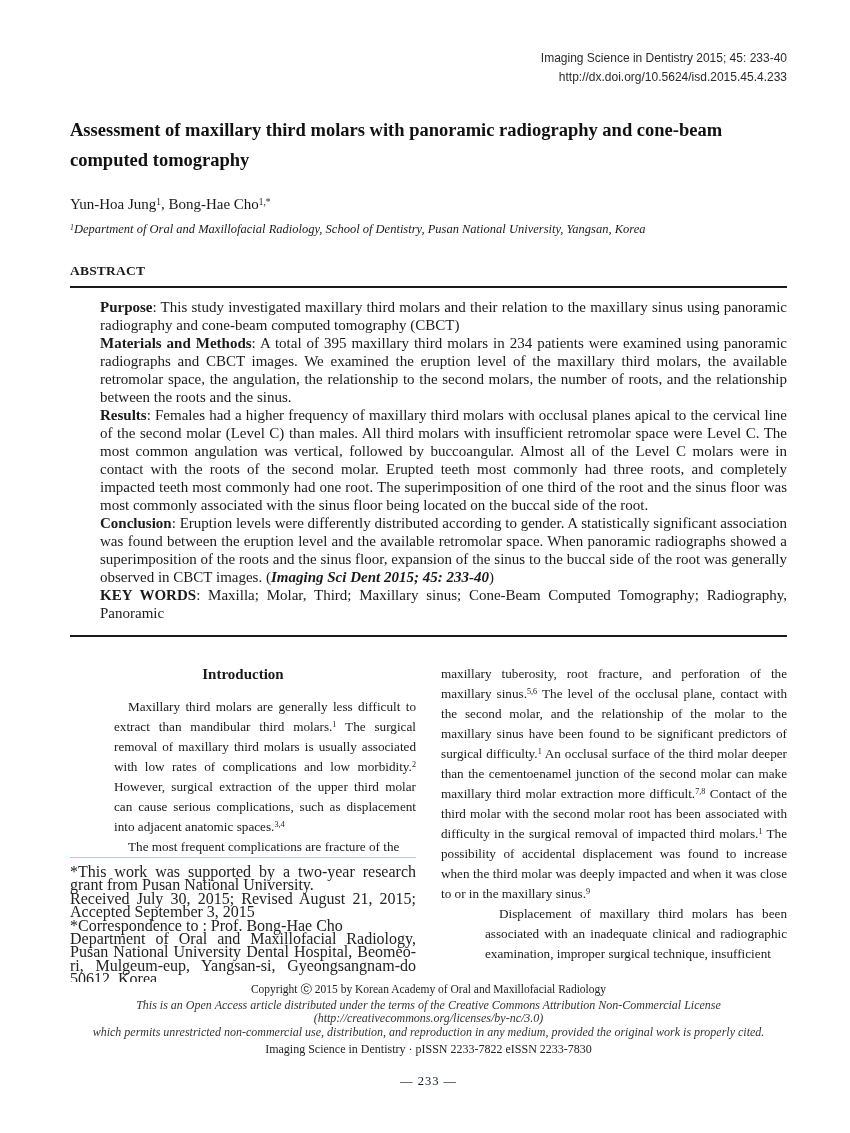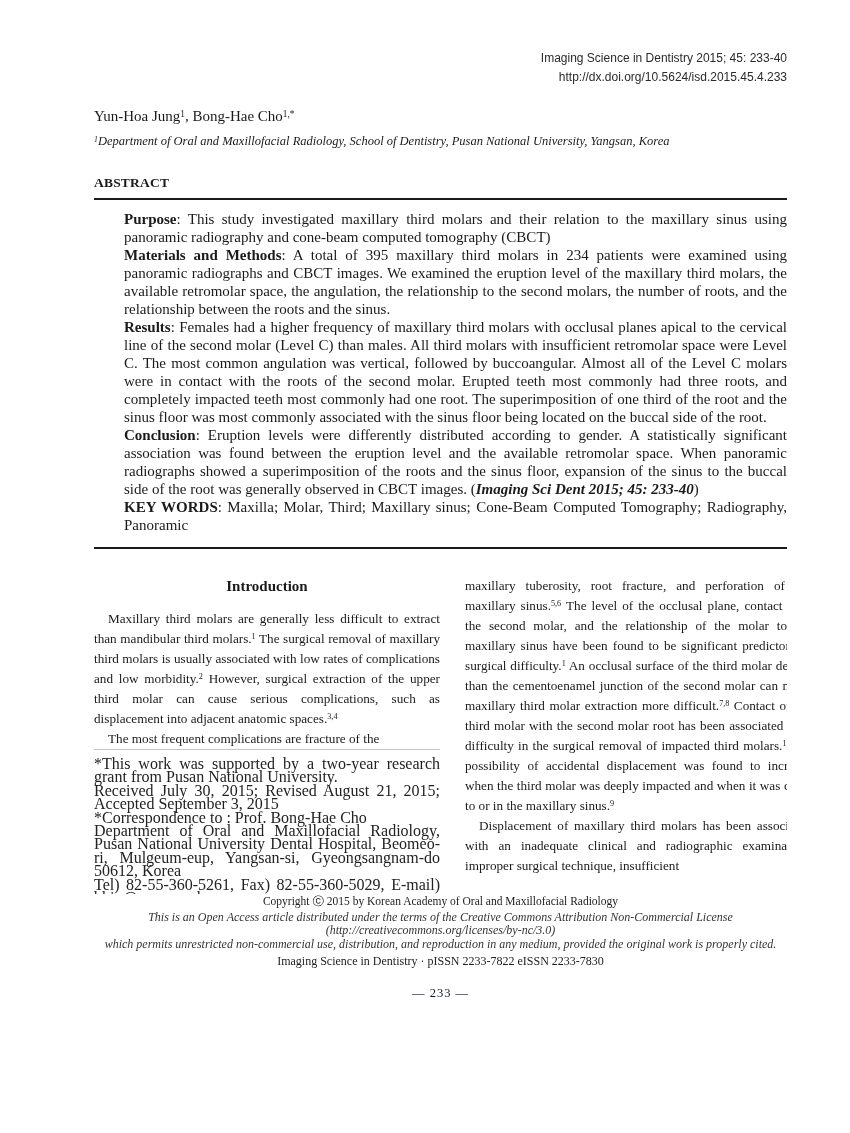--- a/index.html
+++ b/index.html
@@ -5,21 +5,20 @@
   * { margin:0; padding:0; box-sizing:border-box; }
   html,body { background:#ffffff; }
   .page {
     position:relative;
     width:850px; height:1133px;
     margin:0 auto;
     background:#ffffff;
     color:#1a1a1a;
     font-family:"Liberation Serif","DejaVu Serif",serif;
     overflow:hidden;
-    padding-left:24px;
   }
   .content { padding:0 63px 0 70px; }
 
   sup {
     font-size:0.62em;
     vertical-align:baseline;
     position:relative;
     top:-0.45em;
     line-height:0;
   }
@@ -65,21 +64,21 @@
     overflow:hidden;
   }
   .col {
     width:346px; min-width:346px;
     display:flex; flex-direction:column;
   }
   .col p {
     font-size:13.2px; line-height:20px;
     text-align:justify;
   }
-  .indent { text-indent:14px; }
+  .indent { text-indent:14px;margin-left:44px; }
   .section-head {
     font-size:15px; font-weight:bold;
     text-align:center;
     margin:2px 0 14px 0;
   }
   .footnote {
     margin-top:auto;
     border-top:1px solid #f9a8d4;
     padding-top:7px;
     font-size:16px; line-height:13.4px;
@@ -104,20 +103,21 @@
 <body>
 
 <div class="page">
   <div class="content">
 
     <div class="journal-ref">
       <div>Imaging Science in Dentistry 2015; 45: 233-40</div>
       <div>http://dx.doi.org/10.5624/isd.2015.45.4.233</div>
     </div>
 
+    <h1 class="title">Assessment of maxillary third molars with panoramic radiography and cone-beam computed tomography</h1>
 
     <div class="authors"><span>Yun-Hoa Jung</span><sup>1</sup><span>, Bong-Hae Cho</span><sup>1,*</sup></div>
 
     <div class="affiliation"><sup>1</sup><span>Department of Oral and Maxillofacial Radiology, School of Dentistry, Pusan National University, Yangsan, Korea</span></div>
 
     <div class="abstract-head">ABSTRACT</div>
     <hr class="rule">
 
     <div class="abstract-body">
       <p><span class="run-b">Purpose</span><span>: This study investigated maxillary third molars and their relation to the maxillary sinus using panoramic radiography and cone-beam computed tomography (CBCT)</span></p>

